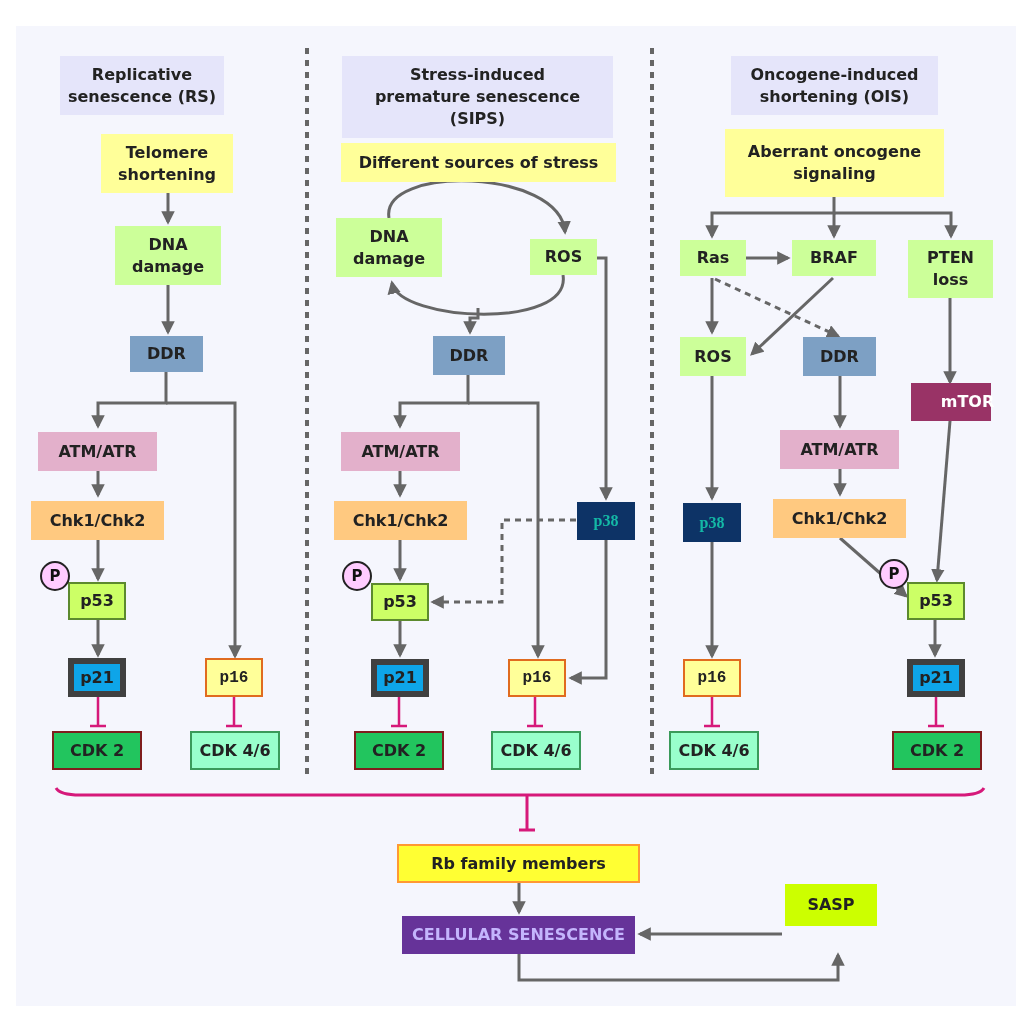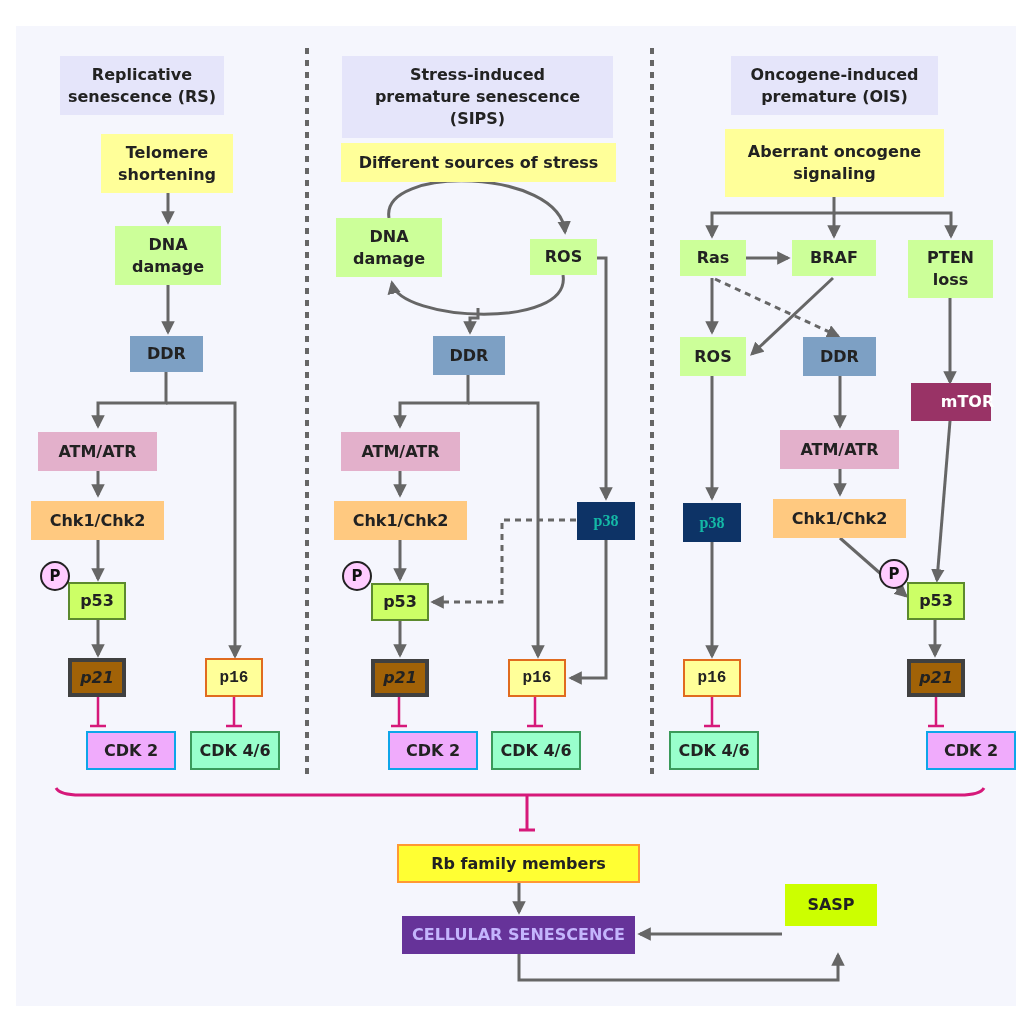--- a/index.html
+++ b/index.html
@@ -9,23 +9,23 @@
   #edges { position: absolute; left: 0; top: 0; width: 1024px; height: 1019px; pointer-events: none; }
   .node { position: absolute; box-sizing: border-box; display: flex; align-items: center; justify-content: center;
           text-align: center; font-weight: bold; color: #222; font-size: 16px; line-height: 22px; white-space: pre-line; }
   .header { background: #e5e5fa; font-weight: bold; font-size: 16px; }
   .yellow { background: #ffff99; }
   .green { background: #ccff99; }
   .ddr { background: #7da0c4; }
   .atm { background: #e3b0cb; }
   .chk { background: #ffc980; }
   .p53 { background: #ccff66; border: 2px solid #5c8a2e; }
-  .p21 { background: #a16207; border: 4px solid #404040; font-style: italic; }
+  .p21 { background: #0ea5e9; border: 6px solid #404040; }
   .p16 { background: #ffff99; border: 2px solid #e06b1f; font-family: Liberation Mono, monospace; }
-  .cdk2 { background: #f0abfc; border: 2px solid #0ea5e9; margin-left: 34px; }
+  .cdk2 { background: #22c55e; border: 2px solid #7f1d1d; }
   .cdk46 { background: #99ffcc; border: 2px solid #3a9a5a; }
   .p38 { background: #0d3366; color: #14b8a6; font-family: Liberation Serif, serif; }
   .mtor { background: #993366; color: #fff; padding-left: 33px; }
   .rb { background: #ffff33; border: 2px solid #ff9933; }
   .senes { background: #663399; color: #c4b5fd; }
   .sasp { background: #ccff00; }
   .pcircle { position: absolute; width: 30px; height: 30px; border-radius: 50%; background: #ffccff; border: 2px solid #222;
              box-sizing: border-box; display: flex; align-items: center; justify-content: center; font-weight: bold; font-size: 15px; color: #111; }
 </style>
 </head>
@@ -126,21 +126,21 @@
 <div class="node chk" style="left:334px;top:501px;width:133px;height:39px">Chk1/Chk2</div>
 <div class="node p38" style="left:577px;top:502px;width:58px;height:38px">p38</div>
 <div class="node p53" style="left:371px;top:583px;width:58px;height:38px">p53</div>
 <div class="pcircle" style="left:342px;top:561px">P</div>
 <div class="node p21" style="left:371px;top:659px;width:58px;height:38px">p21</div>
 <div class="node p16" style="left:508px;top:659px;width:58px;height:38px">p16</div>
 <div class="node cdk2" style="left:354px;top:731px;width:90px;height:39px">CDK 2</div>
 <div class="node cdk46" style="left:491px;top:731px;width:90px;height:39px">CDK 4/6</div>
 
 <div class="node header" style="left:731px;top:56px;width:207px;height:59px">Oncogene-induced
-premature (OIS)</div>
+shortening (OIS)</div>
 <div class="node yellow" style="left:725px;top:129px;width:219px;height:68px">Aberrant oncogene
 signaling</div>
 <div class="node green" style="left:680px;top:240px;width:66px;height:36px">Ras</div>
 <div class="node green" style="left:792px;top:240px;width:84px;height:36px">BRAF</div>
 <div class="node green" style="left:908px;top:240px;width:85px;height:58px">PTEN
 loss</div>
 <div class="node green" style="left:680px;top:337px;width:66px;height:39px">ROS</div>
 <div class="node ddr" style="left:803px;top:337px;width:73px;height:39px">DDR</div>
 <div class="node mtor" style="left:911px;top:383px;width:80px;height:38px">mTOR</div>
 <div class="node atm" style="left:780px;top:430px;width:119px;height:39px">ATM/ATR</div>

